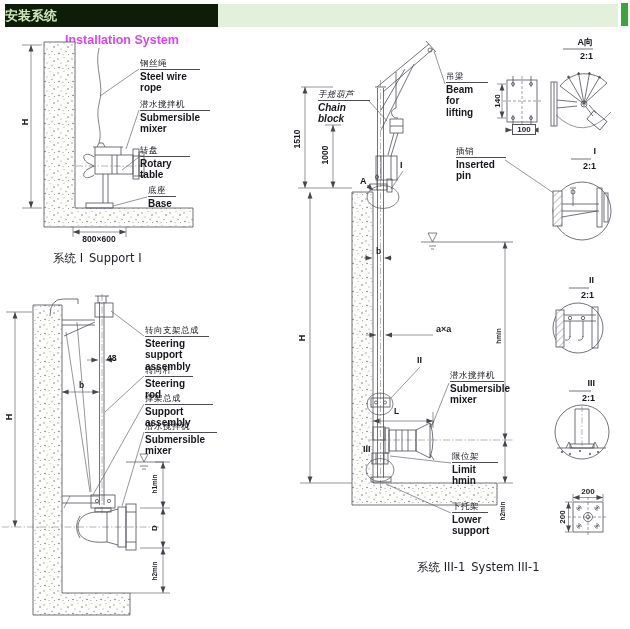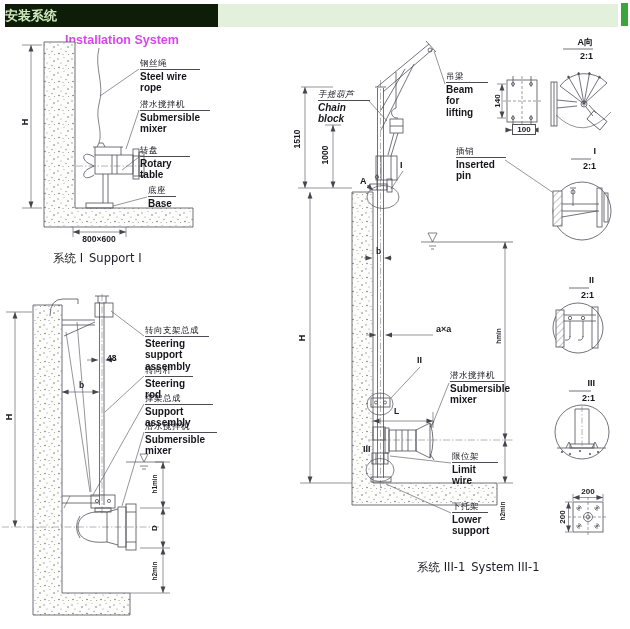--- a/index.html
+++ b/index.html
@@ -470,21 +470,21 @@
   <div class="dim" style="left:436px;top:324px;font-size:9px;">a×a</div>
   <div class="mk" style="left:417px;top:355px;">II</div>
   <div class="lb" style="left:450px;top:370px;width:54px;">
     <span class="zh">潜水搅拌机</span>
     <span class="en">Submersible mixer</span>
   </div>
   <div class="dim" style="left:394px;top:406px;">L</div>
   <div class="mk" style="left:363px;top:444px;">III</div>
   <div class="lb" style="left:452px;top:451px;width:46px;">
     <span class="zh">限位架</span>
-    <span class="en">Limit wire</span>
+    <span class="en">Limit hmin</span>
   </div>
   <div class="lb" style="left:452px;top:501px;width:36px;">
     <span class="zh">下托架</span>
     <span class="en">Lower support</span>
   </div>
   <div class="rot" style="left:498px;top:336px;font-size:6.5px;">hmin</div>
   <div class="rot" style="left:502px;top:511px;font-size:6.5px;">h2min</div>
   <div class="cap" style="left:417px;top:560px;">
     <span>系统 III-1</span>
     <span>System III-1</span>

